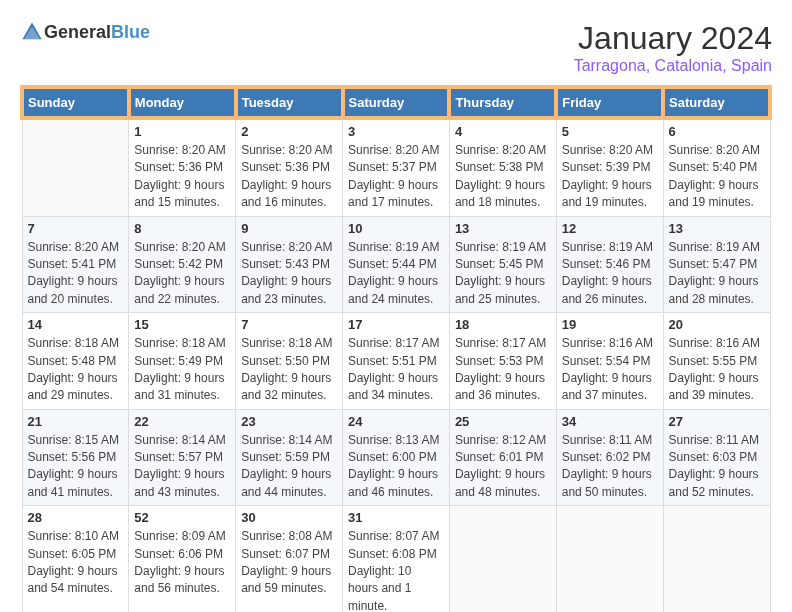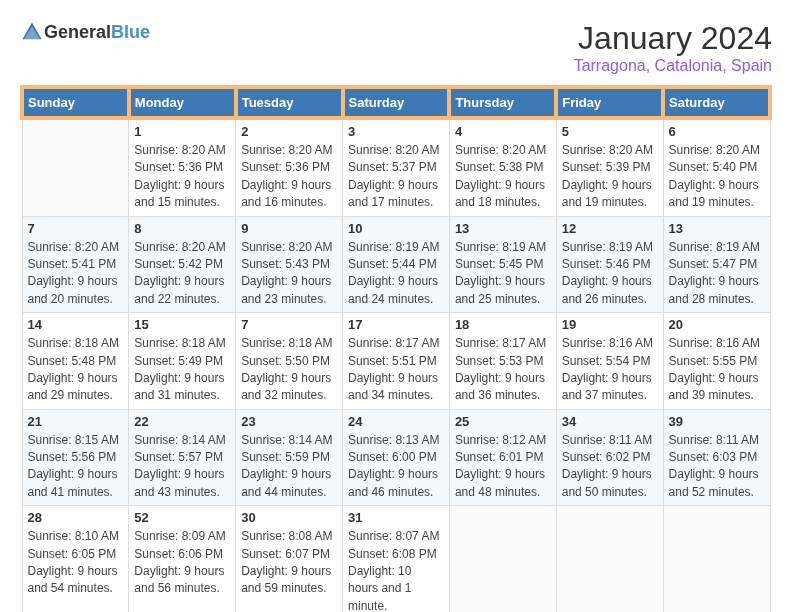--- a/index.html
+++ b/index.html
@@ -233,21 +233,21 @@
         </td>
         <td>
           <span class="day-number">25</span>
           <div class="cell-info">Sunrise: 8:12 AM<br>Sunset: 6:01 PM<br>Daylight: 9 hours and 48 minutes.</div>
         </td>
         <td>
           <span class="day-number">34</span>
           <div class="cell-info">Sunrise: 8:11 AM<br>Sunset: 6:02 PM<br>Daylight: 9 hours and 50 minutes.</div>
         </td>
         <td>
-          <span class="day-number">39</span>
+          <span class="day-number">27</span>
           <div class="cell-info">Sunrise: 8:11 AM<br>Sunset: 6:03 PM<br>Daylight: 9 hours and 52 minutes.</div>
         </td>
       </tr>
       <tr>
         <td>
           <span class="day-number">28</span>
           <div class="cell-info">Sunrise: 8:10 AM<br>Sunset: 6:05 PM<br>Daylight: 9 hours and 54 minutes.</div>
         </td>
         <td>
           <span class="day-number">52</span>

